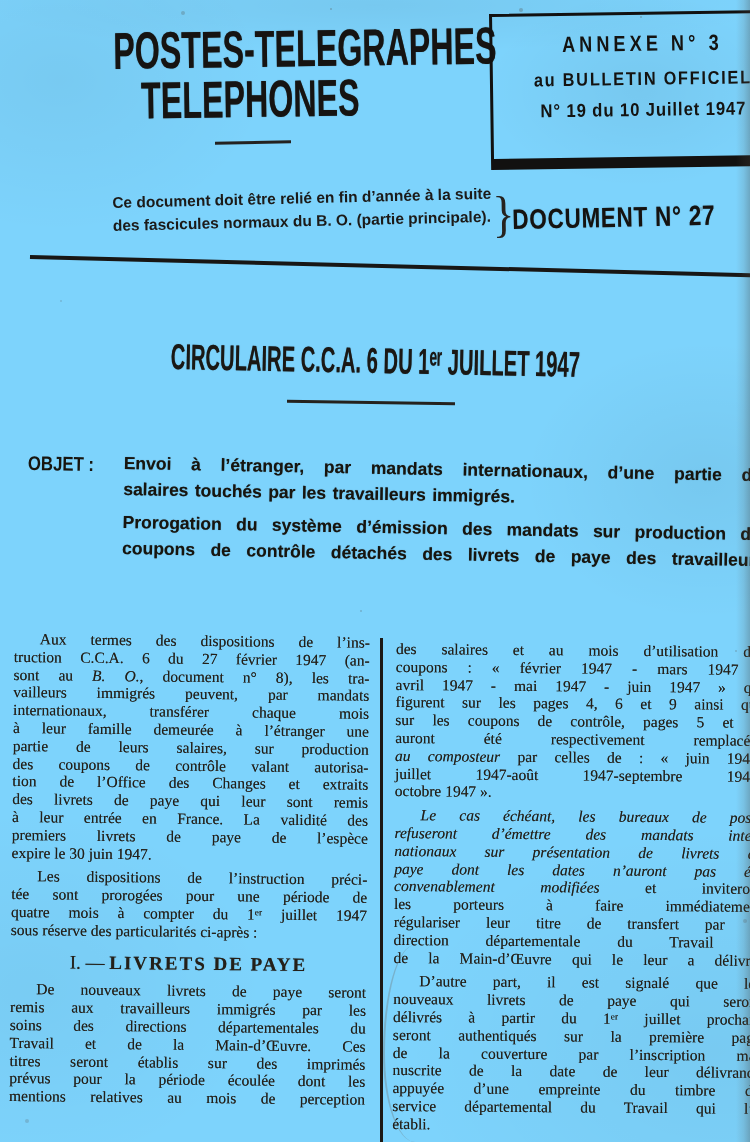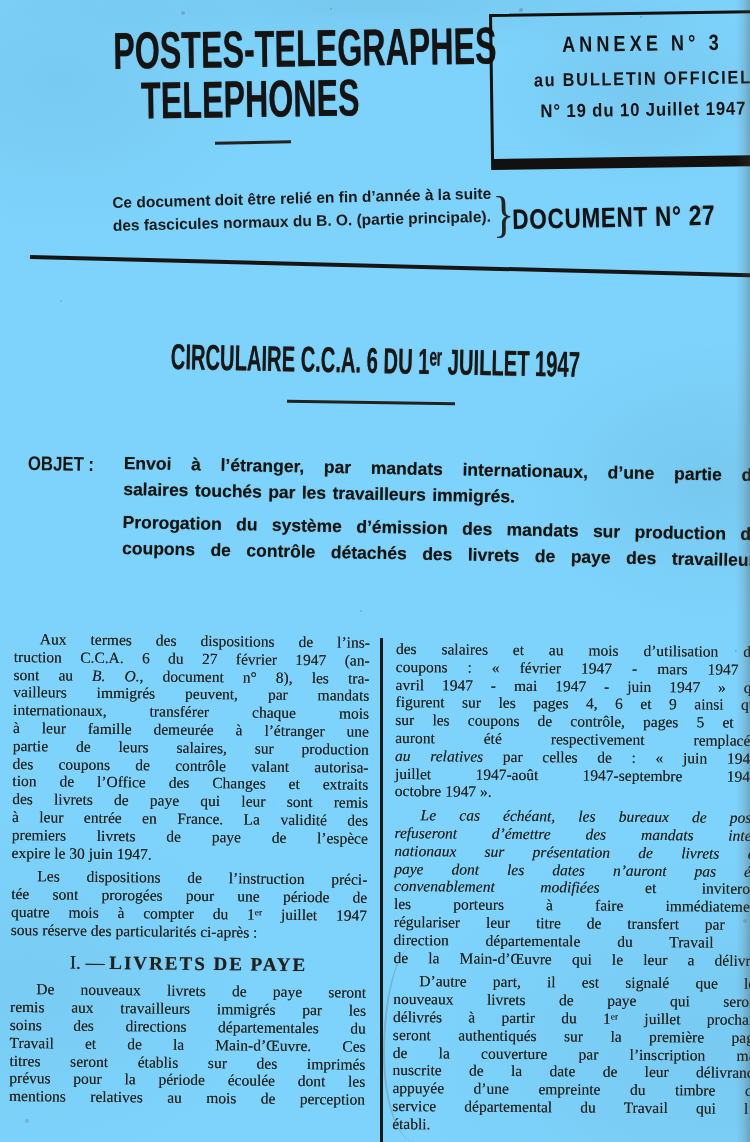--- a/index.html
+++ b/index.html
@@ -162,21 +162,21 @@
   <div class="z crease"></div>
 
   <div class="z col col-right">
     <div class="para">
         <div class="tline">des salaires et au mois d’utilisation des</div>
         <div class="tline">coupons : « février 1947 - mars 1947 -</div>
         <div class="tline">avril 1947 - mai 1947 - juin 1947 » qui</div>
         <div class="tline">figurent sur les pages 4, 6 et 9 ainsi que</div>
         <div class="tline">sur les coupons de contrôle, pages 5 et 7,</div>
         <div class="tline">auront été respectivement remplacées</div>
-        <div class="tline"><span class="i">au relatives</span><span> par celles de : « juin 1947-</span></div>
+        <div class="tline"><span class="i">au composteur</span><span> par celles de : « juin 1947-</span></div>
         <div class="tline">juillet 1947-août 1947-septembre 1947-</div>
         <div class="tline short">octobre 1947 ».</div>
       </div>
     <div class="para">
         <div class="tline ind i">Le cas échéant, les bureaux de poste</div>
         <div class="tline i">refuseront d’émettre des mandats inter-</div>
         <div class="tline i">nationaux sur présentation de livrets de</div>
         <div class="tline i">paye dont les dates n’auront pas été</div>
         <div class="tline"><span class="i">convenablement modifiées</span><span> et inviteront</span></div>
         <div class="tline">les porteurs à faire immédiatement</div>

